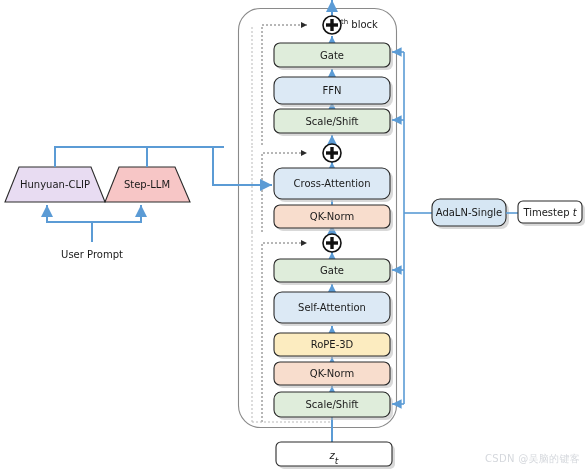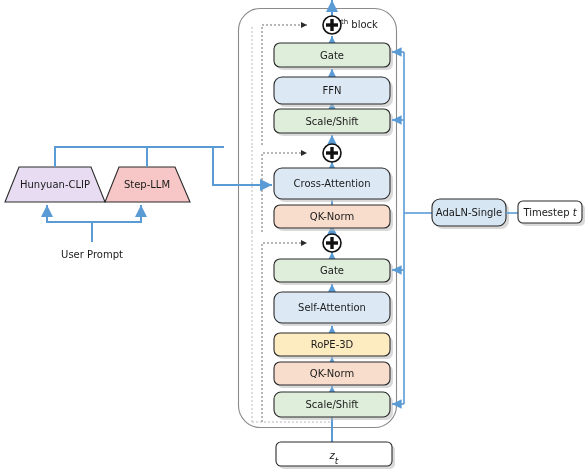--- a/index.html
+++ b/index.html
@@ -186,13 +186,14 @@
     <path class="flow" d="M213,147 L213,185 L272,185" marker-end="url(#arrowBlue)"></path>
     <path class="flow" d="M213,147 L224,147"></path>
 
     <rect class="shadow" x="279" y="445" width="116" height="24" rx="5" ry="5"></rect>
     <rect class="blk-rect" x="276" y="442" width="116" height="24" rx="5" ry="5" fill="#ffffff"></rect>
     <text class="plain-label" x="334" y="459" font-size="12">
       <tspan font-style="italic">z</tspan><tspan font-size="9" baseline-shift="sub" font-style="italic">t</tspan>
     </text>
   </svg>
 
+  <div class="watermark">CSDN @吴脑的键客</div>
 </div>
 
 </body></html>

